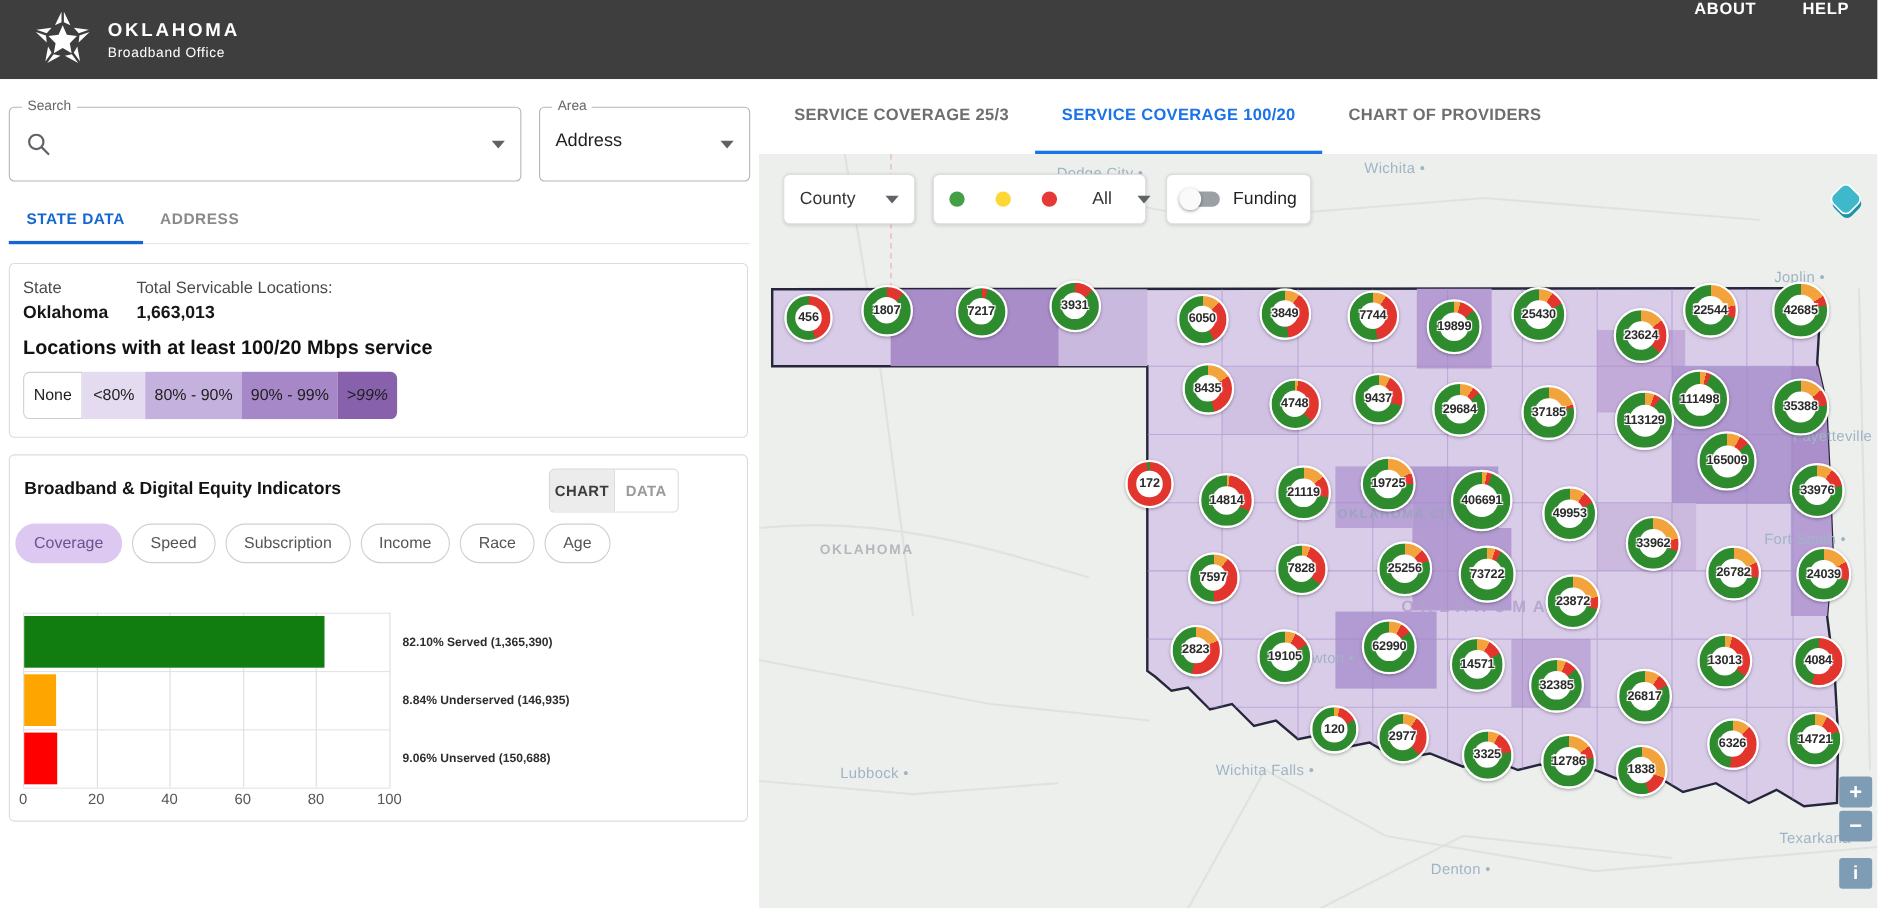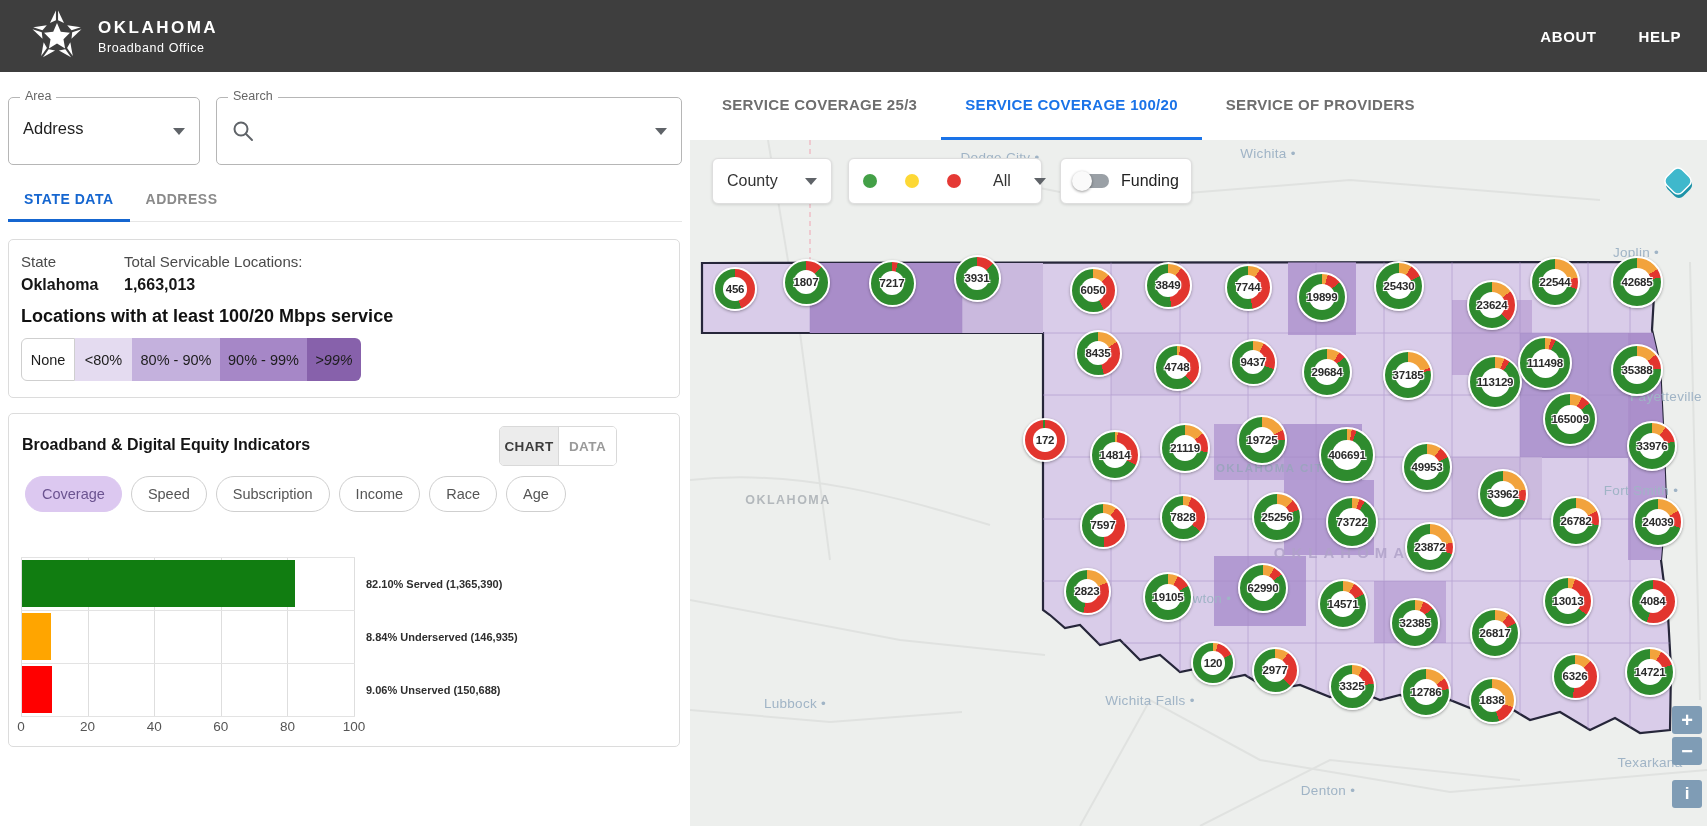--- a/index.html
+++ b/index.html
@@ -6,21 +6,21 @@
   *{box-sizing:border-box;}
   .screen{position:relative;width:1707px;height:826px;overflow:hidden;background:#fff;
           font-family:"Liberation Sans","DejaVu Sans",sans-serif;color:#212121;}
 
   
   .header{position:absolute;left:0;top:0;width:1707px;height:72px;background:#3e3e3e;}
   .logo{position:absolute;left:30px;top:9px;display:flex;align-items:center;gap:14px;}
   .logo svg{width:54px;height:54px;}
   .logo-text .t1{color:#fff;font-size:17px;font-weight:bold;letter-spacing:2.5px;}
   .logo-text .t2{color:#fff;font-size:12.5px;letter-spacing:0.6px;margin-top:3px;}
-  .nav{position:absolute;right:26px;top:0;height:72px;display:flex;align-items:center;gap:42px;}
+  .nav{position:absolute;right:26px;top:0;height:72px;display:flex;align-items:flex-start;gap:42px;}
   .nav span{color:#fff;font-size:15px;font-weight:bold;letter-spacing:0.6px;cursor:pointer;}
 
   
   .sidebar{position:absolute;left:0;top:72px;width:690px;height:754px;background:#fff;}
   .fields{position:absolute;left:8px;top:25px;width:674px;display:flex;gap:16px;}
   .field{position:relative;height:68px;border:1px solid #b6b6b6;border-radius:5px;background:#fff;}
   .field .flabel{position:absolute;top:-9px;left:11px;background:#fff;padding:0 5px;font-size:12.5px;color:#666;}
   .field-area{width:192px;}
   .field-search{flex:1;display:flex;align-items:center;padding:0 14px;}
   .field-area .fvalue{position:absolute;left:14px;top:21px;font-size:16.5px;color:#1f1f1f;}
@@ -43,21 +43,21 @@
   .legseg:first-child{border:1px solid #cfcfcf;border-radius:6px 0 0 6px;}
   .legseg:last-child{border-radius:0 6px 6px 0;font-style:italic;}
 
   .card2{top:341px;height:334px;}
   .c2title{position:absolute;left:13px;top:22px;font-size:16px;font-weight:bold;color:#141414;}
   .viewtoggle{position:absolute;right:62px;top:12px;display:flex;border:1px solid #d9d9d9;border-radius:5px;overflow:hidden;}
   .vbtn{width:58px;height:38px;display:flex;align-items:center;justify-content:center;font-size:13.5px;font-weight:bold;
         letter-spacing:.4px;color:#9a9a9a;background:#fff;cursor:pointer;}
   .vbtn.active{background:#ececec;color:#3c3c3c;}
   .vbtn + .vbtn{border-left:1px solid #d9d9d9;}
-  .chips{position:absolute;left:16px;top:62px;display:flex;gap:9px;}
+  .chips{position:absolute;left:5px;top:62px;display:flex;gap:9px;}
   .chip{height:36px;padding:0 16px;border:1px solid #cfcfcf;border-radius:18px;display:flex;align-items:center;
         font-size:14.5px;color:#555;background:#fff;cursor:pointer;}
   .chip.active{background:#dcc8f0;border-color:#dcc8f0;color:#6b5390;}
   .plot{position:absolute;left:12px;top:143px;width:334px;height:159px;}
   .gridv{position:absolute;top:0;width:1px;height:100%;background:#dedede;}
   .gridh{position:absolute;left:0;width:100%;height:1px;background:#e3e3e3;}
   .bar{position:absolute;left:1px;height:47px;}
   .rowlabels{position:absolute;left:357px;top:143px;height:159px;width:300px;}
   .rowlab{position:absolute;font-size:11px;font-weight:bold;color:#2e2e2e;white-space:nowrap;transform:translateY(-50%);}
   .tick{position:absolute;top:305px;transform:translateX(-50%);font-size:13.5px;color:#555;}
@@ -129,32 +129,32 @@
       </div>
     </div>
     <div class="nav" id="nav">
         <span>ABOUT</span>
         <span>HELP</span>
       </div>
   </div>
 
   <div class="sidebar">
     <div class="fields">
-      <div class="field field-area">
-        <span class="flabel">Area</span>
-        <span class="fvalue">Address</span>
-        <span class="caret"></span>
-      </div>
       <div class="field field-search">
         <span class="flabel">Search</span>
         <svg width="24" height="24" viewBox="0 0 24 24">
           <circle cx="10" cy="10" r="6.5" fill="none" stroke="#5f6368" stroke-width="2"></circle>
           <line x1="15" y1="15" x2="21" y2="21" stroke="#5f6368" stroke-width="2" stroke-linecap="round"></line>
         </svg>
         <input class="search-input" value="" aria-label="Search" style="">
+        <span class="caret"></span>
+      </div>
+      <div class="field field-area">
+        <span class="flabel">Area</span>
+        <span class="fvalue">Address</span>
         <span class="caret"></span>
       </div>
     </div>
 
     <div class="tabsrow" id="sidebar-tabs">
         <div class="s-tab active">STATE DATA</div>
         <div class="s-tab">ADDRESS</div>
       </div>
 
     <div class="card card1">
@@ -216,21 +216,21 @@
           <div class="tick" style="left: 278.4px;">80</div>
           <div class="tick" style="left: 345px;">100</div>
         </div>
     </div>
   </div>
 
   <div class="mappanel">
     <div class="maptabs" id="maptabs">
         <div class="m-tab">SERVICE COVERAGE 25/3</div>
         <div class="m-tab active">SERVICE COVERAGE 100/20</div>
-        <div class="m-tab">SERVICE OF PROVIDERS</div>
+        <div class="m-tab">CHART OF PROVIDERS</div>
       </div>
 
     <div class="canvas">
       <svg class="base" width="1017" height="686" viewBox="690 140 1017 686">
         <defs>
           <clipPath id="stateclip">
             <path d="M702,263 L1648,262 L1655,278 L1652,330 L1660,365 L1663,425 L1666,500 L1661,560 L1668,615 L1671,668 L1670,730
                      L1640,733 L1615,718 L1590,730 L1560,712 L1530,720 L1505,705 L1480,712 L1450,700 L1430,708 L1400,695
                      L1380,700 L1355,690 L1330,697 L1300,685 L1270,690 L1245,675 L1220,680 L1200,668 L1180,672 L1160,655
                      L1140,660 L1120,640 L1100,645 L1080,625 L1065,628 L1050,615 L1043,610 L1043,333 L702,333 Z"></path>

